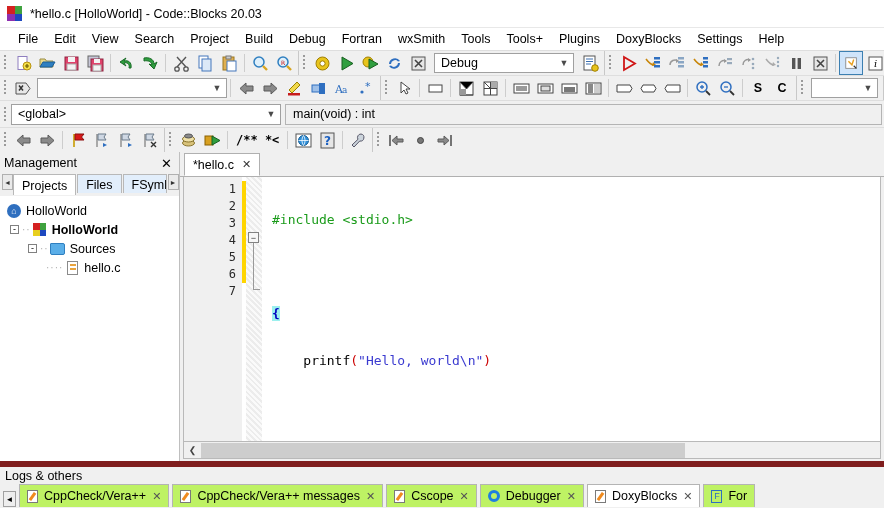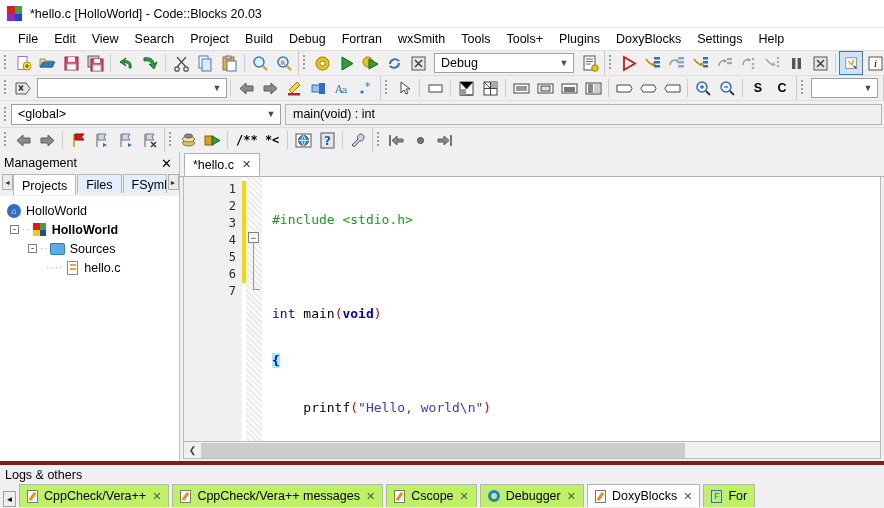--- a/index.html
+++ b/index.html
@@ -129,21 +129,21 @@
   .k-op{ color:#cc0000; }
   .k-str{ color:#3a3ad0; }
   .brace{ color:#0000c0; font-weight:bold; background:#9cf0ee; }
   .hscroll{ height:17px; background:#f0f0f0; border:1px solid #b9b9b9; border-top:none;
     margin:0 3px 2px 3px; display:flex; align-items:center; }
   .hs-arrow{ width:17px; height:15px; display:flex; align-items:center; justify-content:center;
     font-size:9px; color:#444; }
   .hs-thumb{ height:15px; background:#cdcdcd; }
 
   
-  .logs{ height:46px; background:#f0f0f0; border-top:4px solid #7f1d1d;
+  .logs{ height:46px; background:#f0f0f0; border-top:6px solid #7f1d1d;
     display:flex; flex-direction:column; }
   .logs-title{ height:21px; display:flex; align-items:center; padding-left:5px; font-size:12.5px; }
   .log-tabs{ display:flex; align-items:flex-end; height:25px; padding-left:3px; }
   .ltab{ height:23px; display:flex; align-items:center; gap:6px; padding:0 7px;
     font-size:12.5px; background:#bef264; border:1px solid #b4b4b4; border-bottom:none;
     margin-right:3px; white-space:nowrap; }
   .ltab.active{ background:#ffffff; }
   .ltab .x{ font-size:11px; color:#555; }
   .pen{ width:11px;height:13px;background:#fff;border:1px solid #7a7a7a;position:relative;flex:none;}
   .pen::after{content:"";position:absolute;left:3px;top:1px;width:3px;height:9px;
@@ -800,21 +800,20 @@
       </div>
       <div class="changebar"></div>
       <div class="foldm">
         <div class="foldbox">−</div>
         <div class="foldline"></div>
         <div class="foldtick"></div>
       </div>
       <div class="code">
         <div><span class="k-pre">#include</span><span class="k-pre"> &lt;stdio.h&gt;</span></div>
         <div></div>
-        <div><span class="k-type">int</span><span class="k-id"> main</span><span class="k-op">(</span><span class="k-key">void</span><span class="k-op">)</span></div>
         <div><span class="brace">{</span></div>
         <div><span>    </span><span class="k-id">printf</span><span class="k-op">(</span><span class="k-str">"Hello, world\n"</span><span class="k-op">)</span></div>
         
         
       </div>
     </div>
 
     <div class="hscroll">
       <div class="hs-arrow">❮</div>
       <div class="hs-thumb" style="width:484px;"></div>

